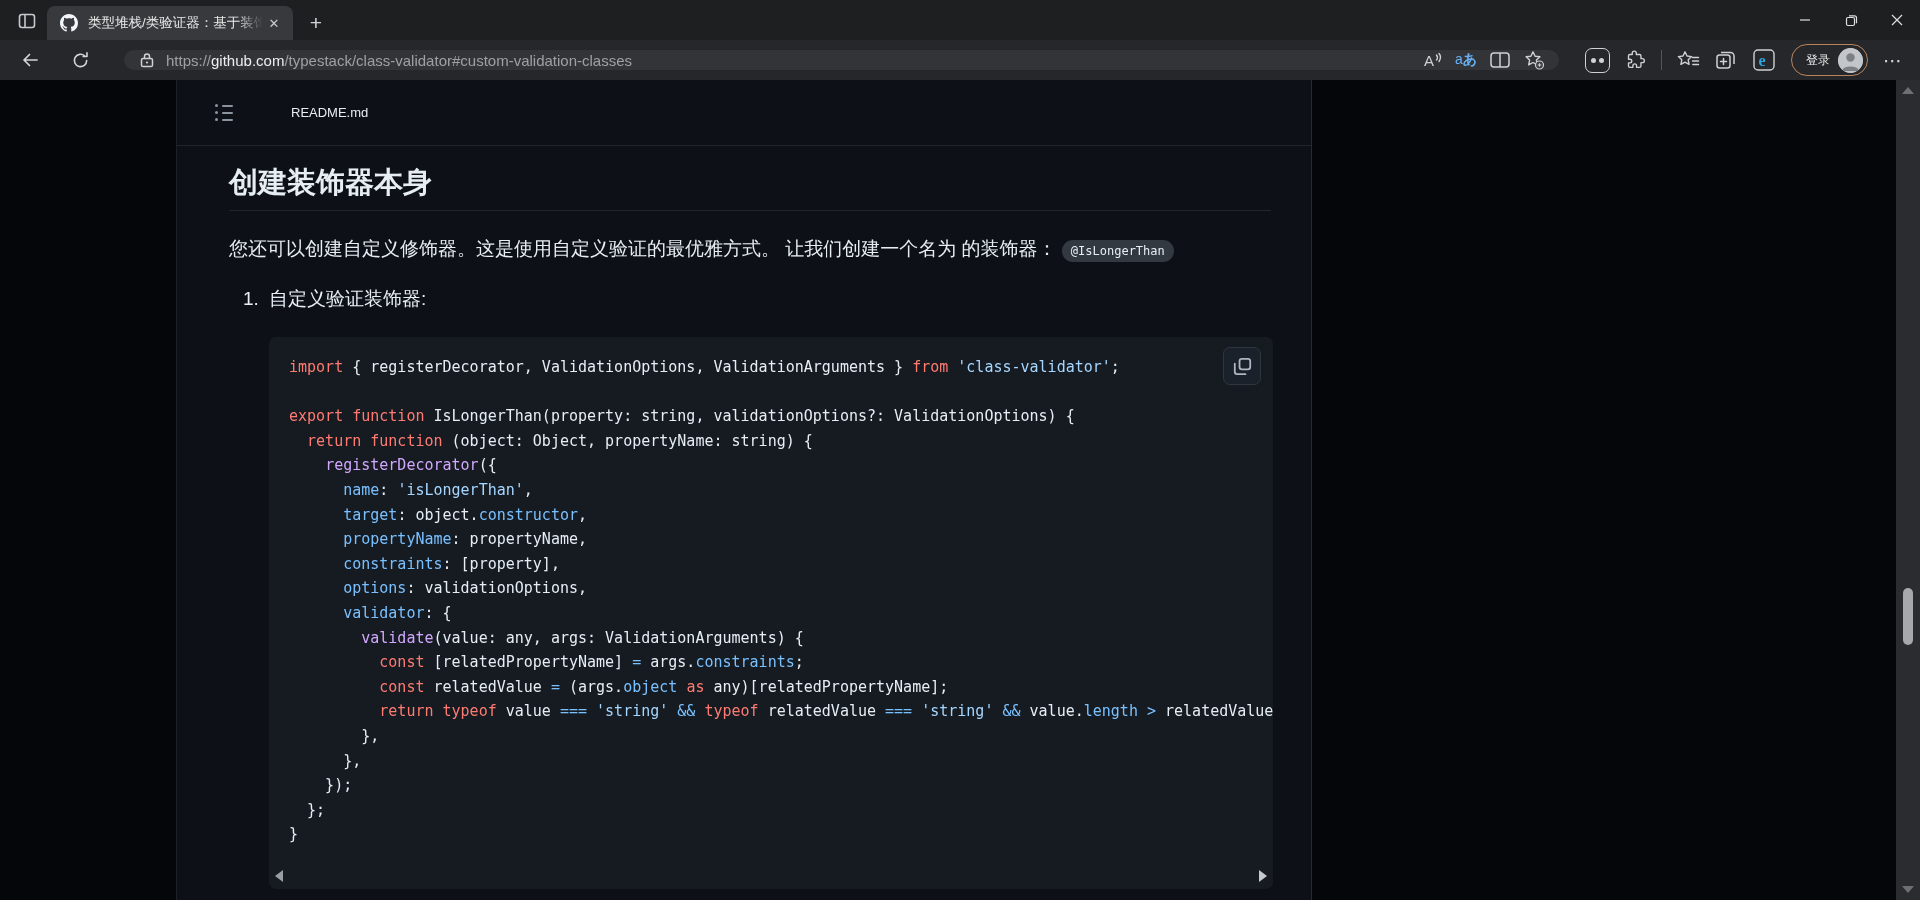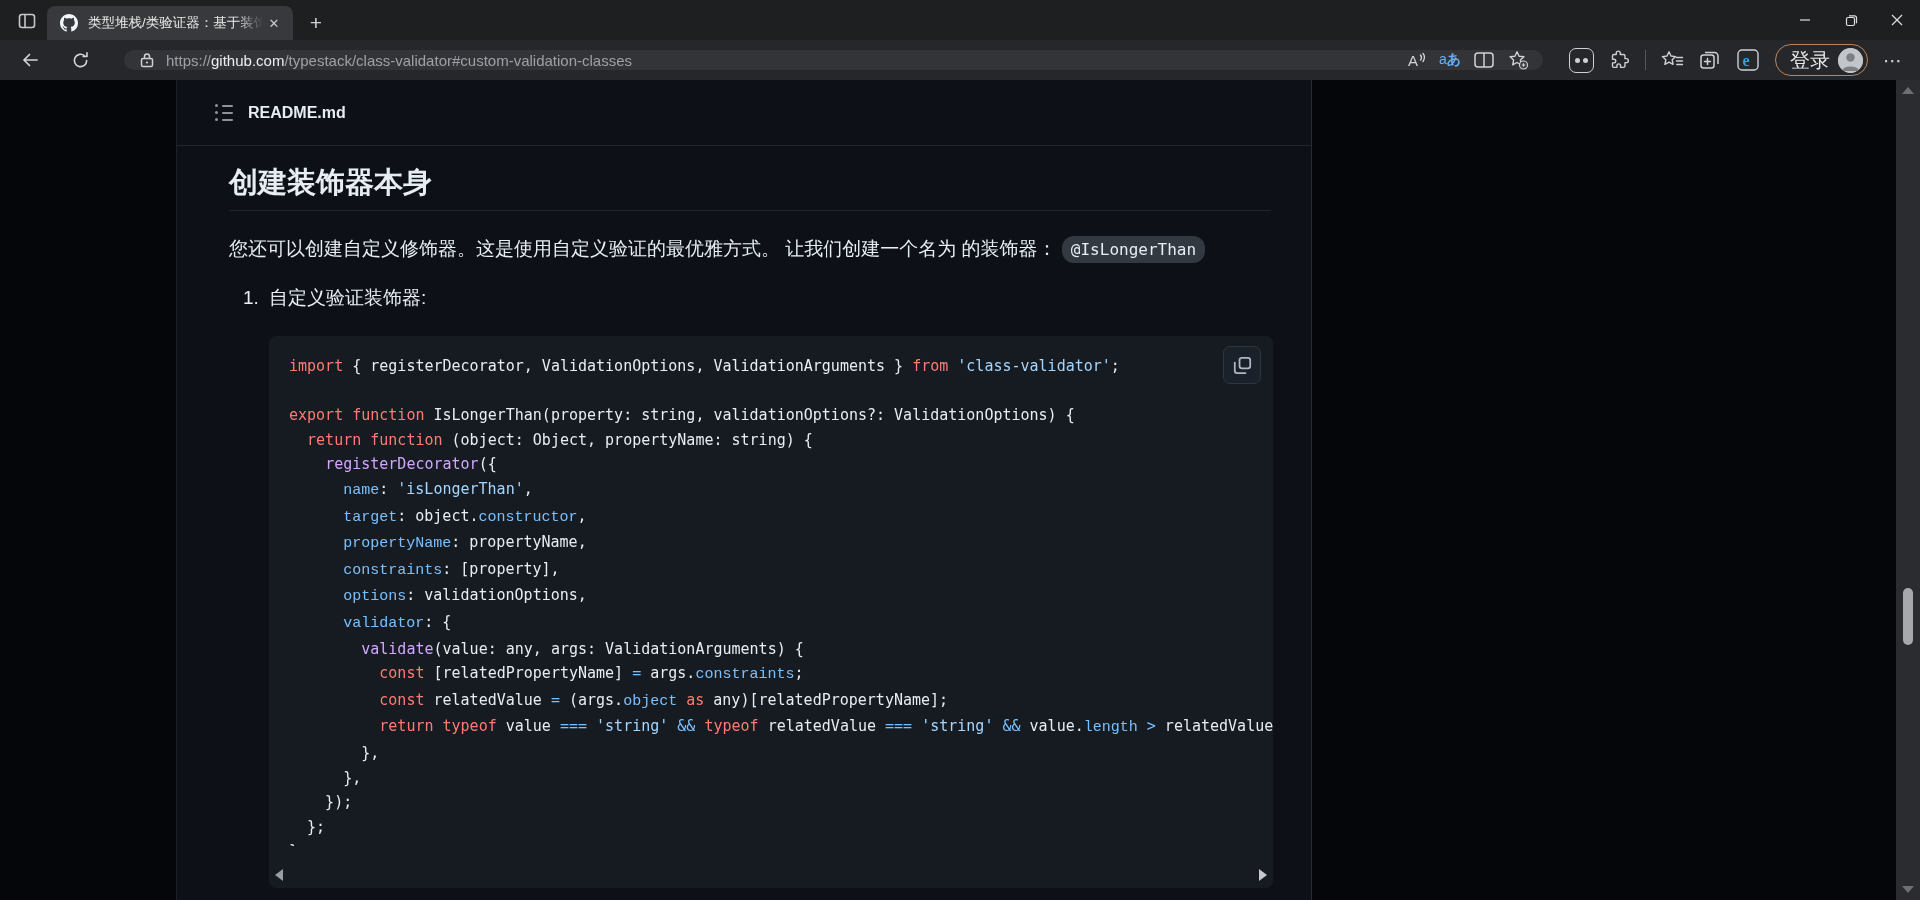--- a/index.html
+++ b/index.html
@@ -39,54 +39,54 @@
   .omnibox{height:20px;flex:1;margin-left:28px;background:var(--pill);border-radius:15px;
     display:flex;align-items:center;padding:0 8px 0 16px;min-width:0;}
   .omni-lock{flex:0 0 auto;display:flex;align-items:center;margin-right:12px;}
   .url{flex:1;font-size:15px;white-space:nowrap;overflow:hidden;min-width:0;}
   .url .dim{color:#9da0a5;} .url .host{color:#eceef0;}
   .omni-icon{flex:0 0 34px;height:28px;display:flex;align-items:center;justify-content:center;border-radius:6px;}
   .tb-icon{flex:0 0 32px;height:32px;display:flex;align-items:center;justify-content:center;border-radius:6px;margin:0 3px;}
   .tb-sep{flex:0 0 1px;height:20px;background:#55575b;margin:0 7px;}
   .profile{flex:0 0 auto;height:32px;border:1.5px solid var(--profile-border);border-radius:16px;
     display:flex;align-items:center;padding:0 4px 0 14px;margin:0 8px;}
-  .profile-label{font-size:20px;color:var(--chrome-text);margin-right:8px;}
+  .profile-label{font-size:12px;color:var(--chrome-text);margin-right:8px;}
   .avatar{width:25px;height:25px;border-radius:50%;background:#b9bcc0;overflow:hidden;display:flex;align-items:flex-end;justify-content:center;}
   .more-btn{flex:0 0 34px;height:32px;display:flex;align-items:center;justify-content:center;color:#d4d6d9;
     font-size:19px;letter-spacing:1px;margin-right:10px;}
 
   
   .essentials-box{width:25px;height:25px;border:1.6px solid #cfd1d4;border-radius:7px;display:flex;align-items:center;justify-content:center;gap:3px;}
   .essentials-box i{width:5px;height:5px;border-radius:50%;background:#cfd1d4;}
   .translate-glyph{font-size:14px;color:var(--translate);}
 
   
   .page{position:absolute;left:0;top:80px;width:1920px;height:820px;background:var(--page-bg);}
   .content{position:absolute;left:176px;top:0;width:1136px;height:820px;background:var(--content-bg);
     border-left:1px solid #1c2128;border-right:1px solid #262c35;}
   .readme-header{height:66px;display:flex;align-items:center;padding-left:38px;border-bottom:1px solid var(--border);}
   .ul-icon{width:18px;display:flex;flex-direction:column;gap:4px;margin-right:15px;}
   .ul-icon .row{display:flex;align-items:center;gap:4px;}
   .ul-icon .dot{width:3px;height:3px;border-radius:50%;background:var(--muted);}
   .ul-icon .bar{height:2px;flex:1;background:var(--muted);border-radius:1px;}
-  .readme-filename{font-size:16px;font-weight:700;color:var(--text);}
+  .readme-filename{font-size:13px;font-weight:400;color:var(--text);margin-left:43px;}
   .readme-body{padding:18px 40px 0 52px;}
   .readme-body h2{font-size:29px;font-weight:600;color:var(--text);line-height:36px;
     padding-bottom:10px;border-bottom:1px solid var(--border);}
   .intro{margin-top:24px;font-size:19px;line-height:28px;color:var(--text);}
-  .chip{font-family:"DejaVu Sans Mono","Liberation Mono",monospace;font-size:16px;color:var(--text);
+  .chip{font-family:"DejaVu Sans Mono","Liberation Mono",monospace;font-size:12px;color:var(--text);
     background:rgba(110,118,129,.4);padding:4px 9px;border-radius:12px;white-space:nowrap;}
   .list-row{position:relative;margin-top:20px;padding-left:40px;font-size:19px;line-height:28px;color:var(--text);}
   .list-num{position:absolute;left:14px;}
 
   .code-block{position:relative;margin:24px 0 0 40px;width:1004px;height:552px;background:var(--code-bg);
     border-radius:7px;overflow:hidden;}
   .code-block pre{font-family:"DejaVu Sans Mono","Liberation Mono",monospace;font-size:15px;line-height:24.6px;
     color:var(--text);padding:18px 0 0 20px;white-space:pre;overflow:hidden;height:510px;}
-  .tk-k{color:var(--red);} .tk-f{color:var(--purple);} .tk-p{color:var(--blue);font-family:Liberation Mono, monospace;}
+  .tk-k{color:var(--red);} .tk-f{color:var(--purple);} .tk-p{color:var(--blue);}
   .tk-s{color:var(--str);} .tk-o{color:var(--blue);} .tk-d{color:var(--text);text-align:center;}
   .copy-btn{position:absolute;top:10px;right:12px;width:38px;height:38px;background:#1b212a;
     border:1px solid var(--border2);border-radius:7px;display:flex;align-items:center;justify-content:center;cursor:pointer;}
   .hscroll{position:absolute;left:0;bottom:0;width:100%;height:26px;display:flex;align-items:center;padding:0 6px;}
   .hs-arrow{width:0;height:0;border-style:solid;}
   .hs-arrow.left{border-width:6px 8px 6px 0;border-color:transparent #9a9da2 transparent transparent;}
   .hs-arrow.right{border-width:6px 0 6px 8px;border-color:transparent transparent transparent #c6c9cd;}
   .hs-track{flex:1;height:13px;margin:0 5px;position:relative;}
   .hs-thumb{position:absolute;left:0;top:0;width:428px;height:13px;border-radius:7px;background:#9b0b6;opacity:.85;}
 

